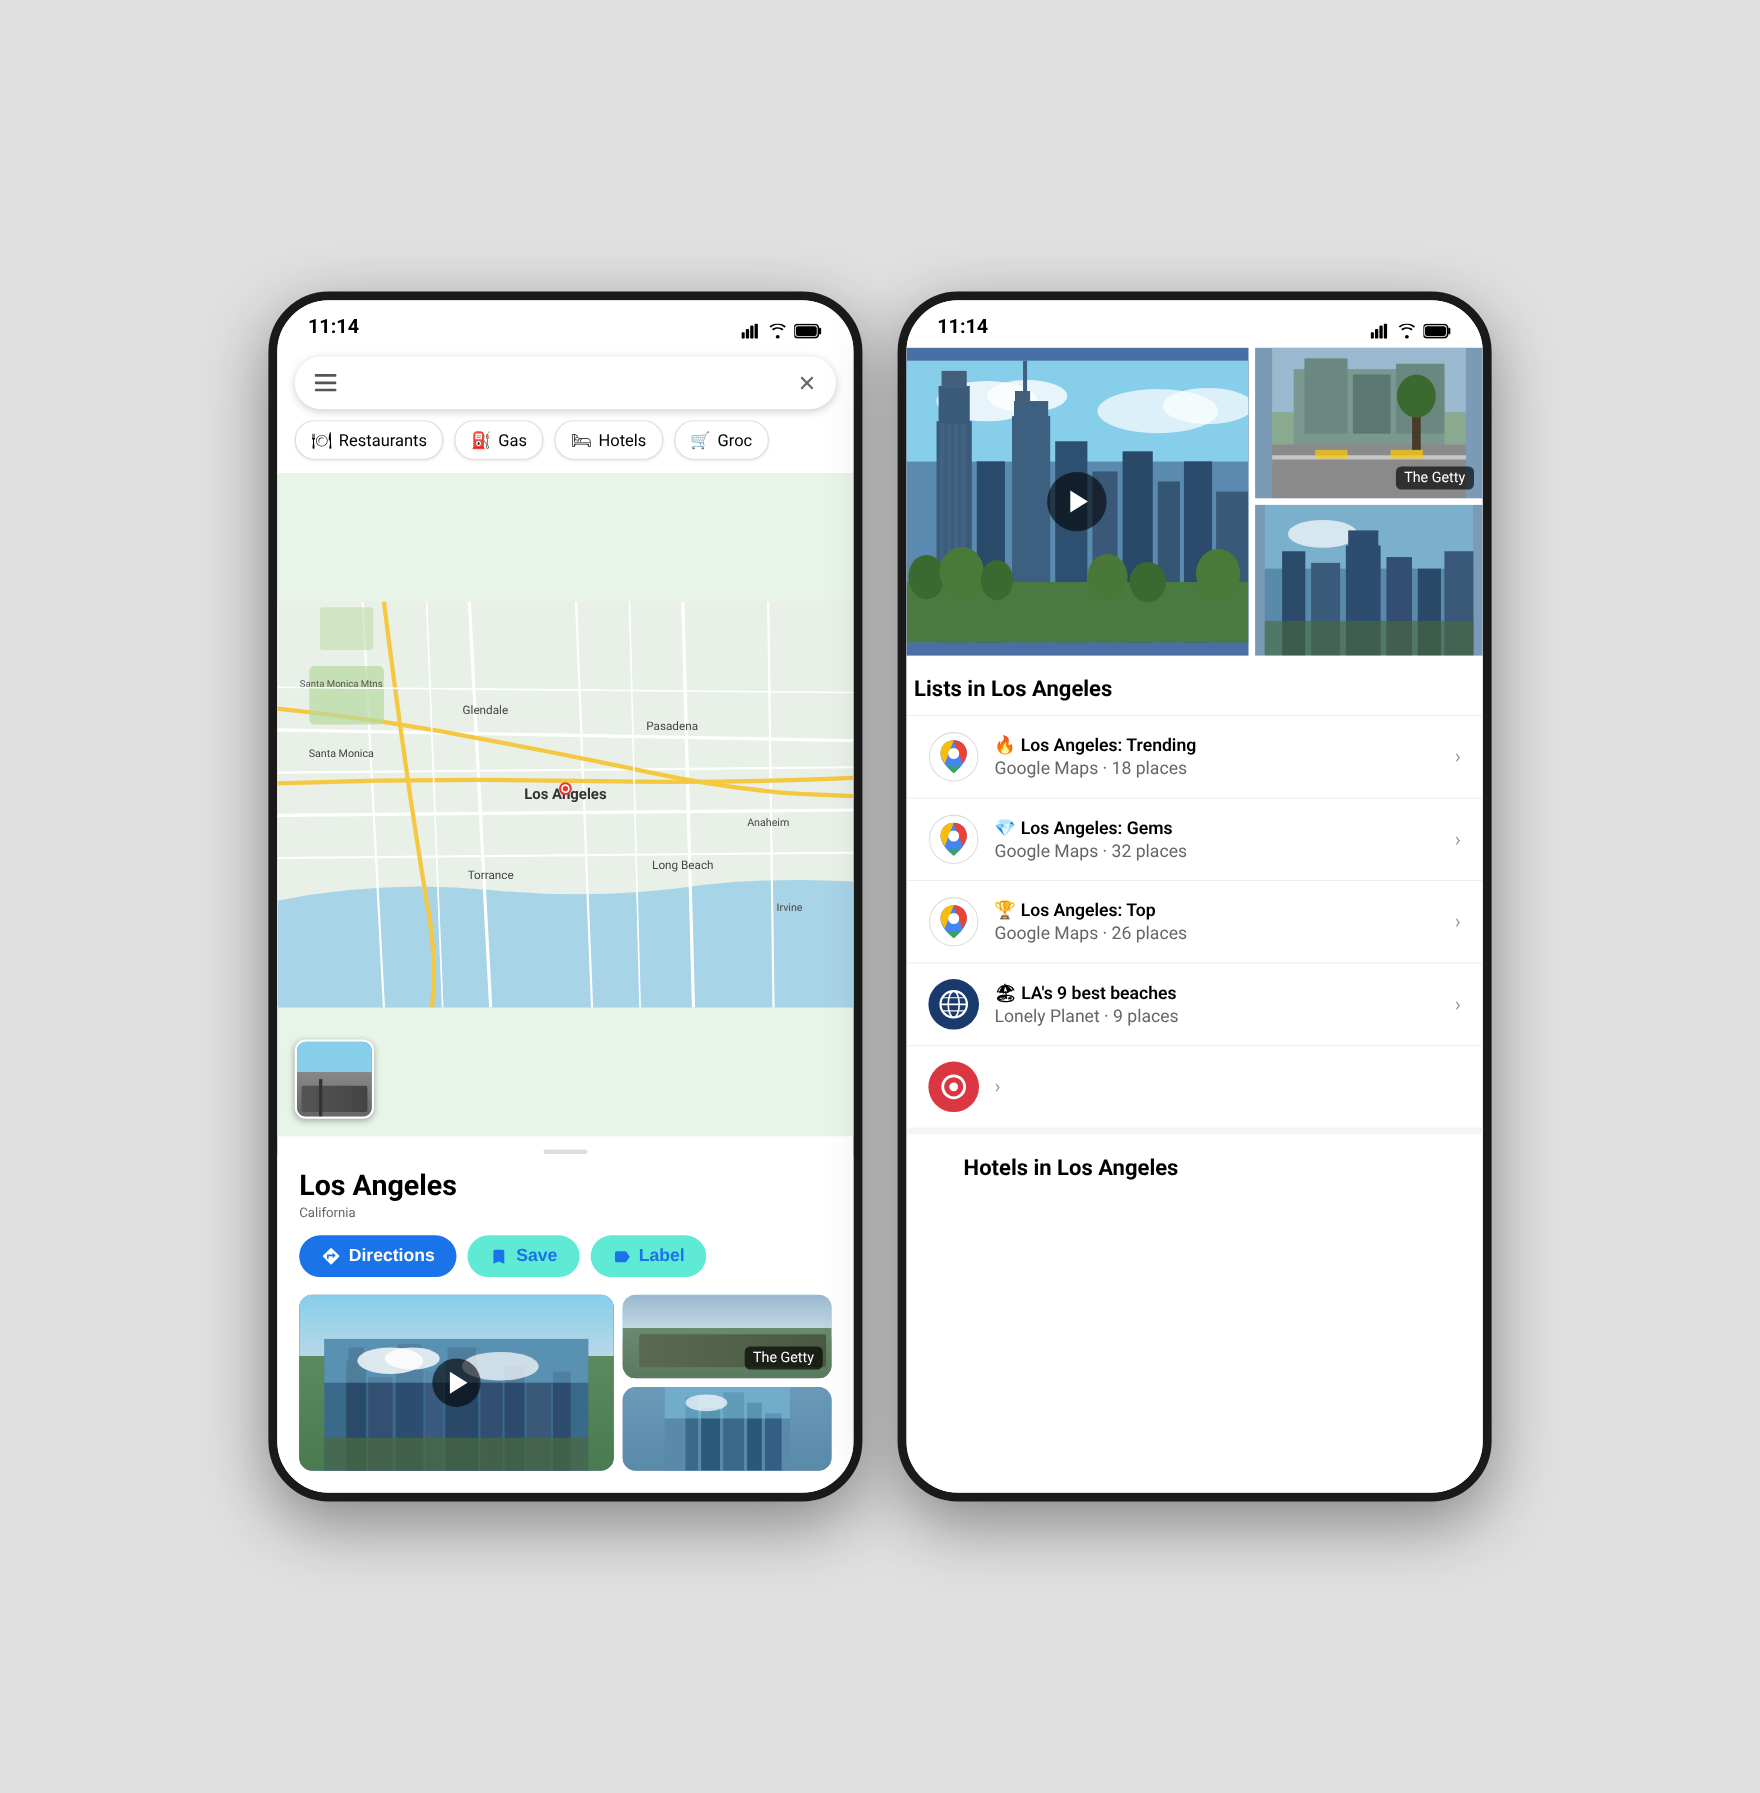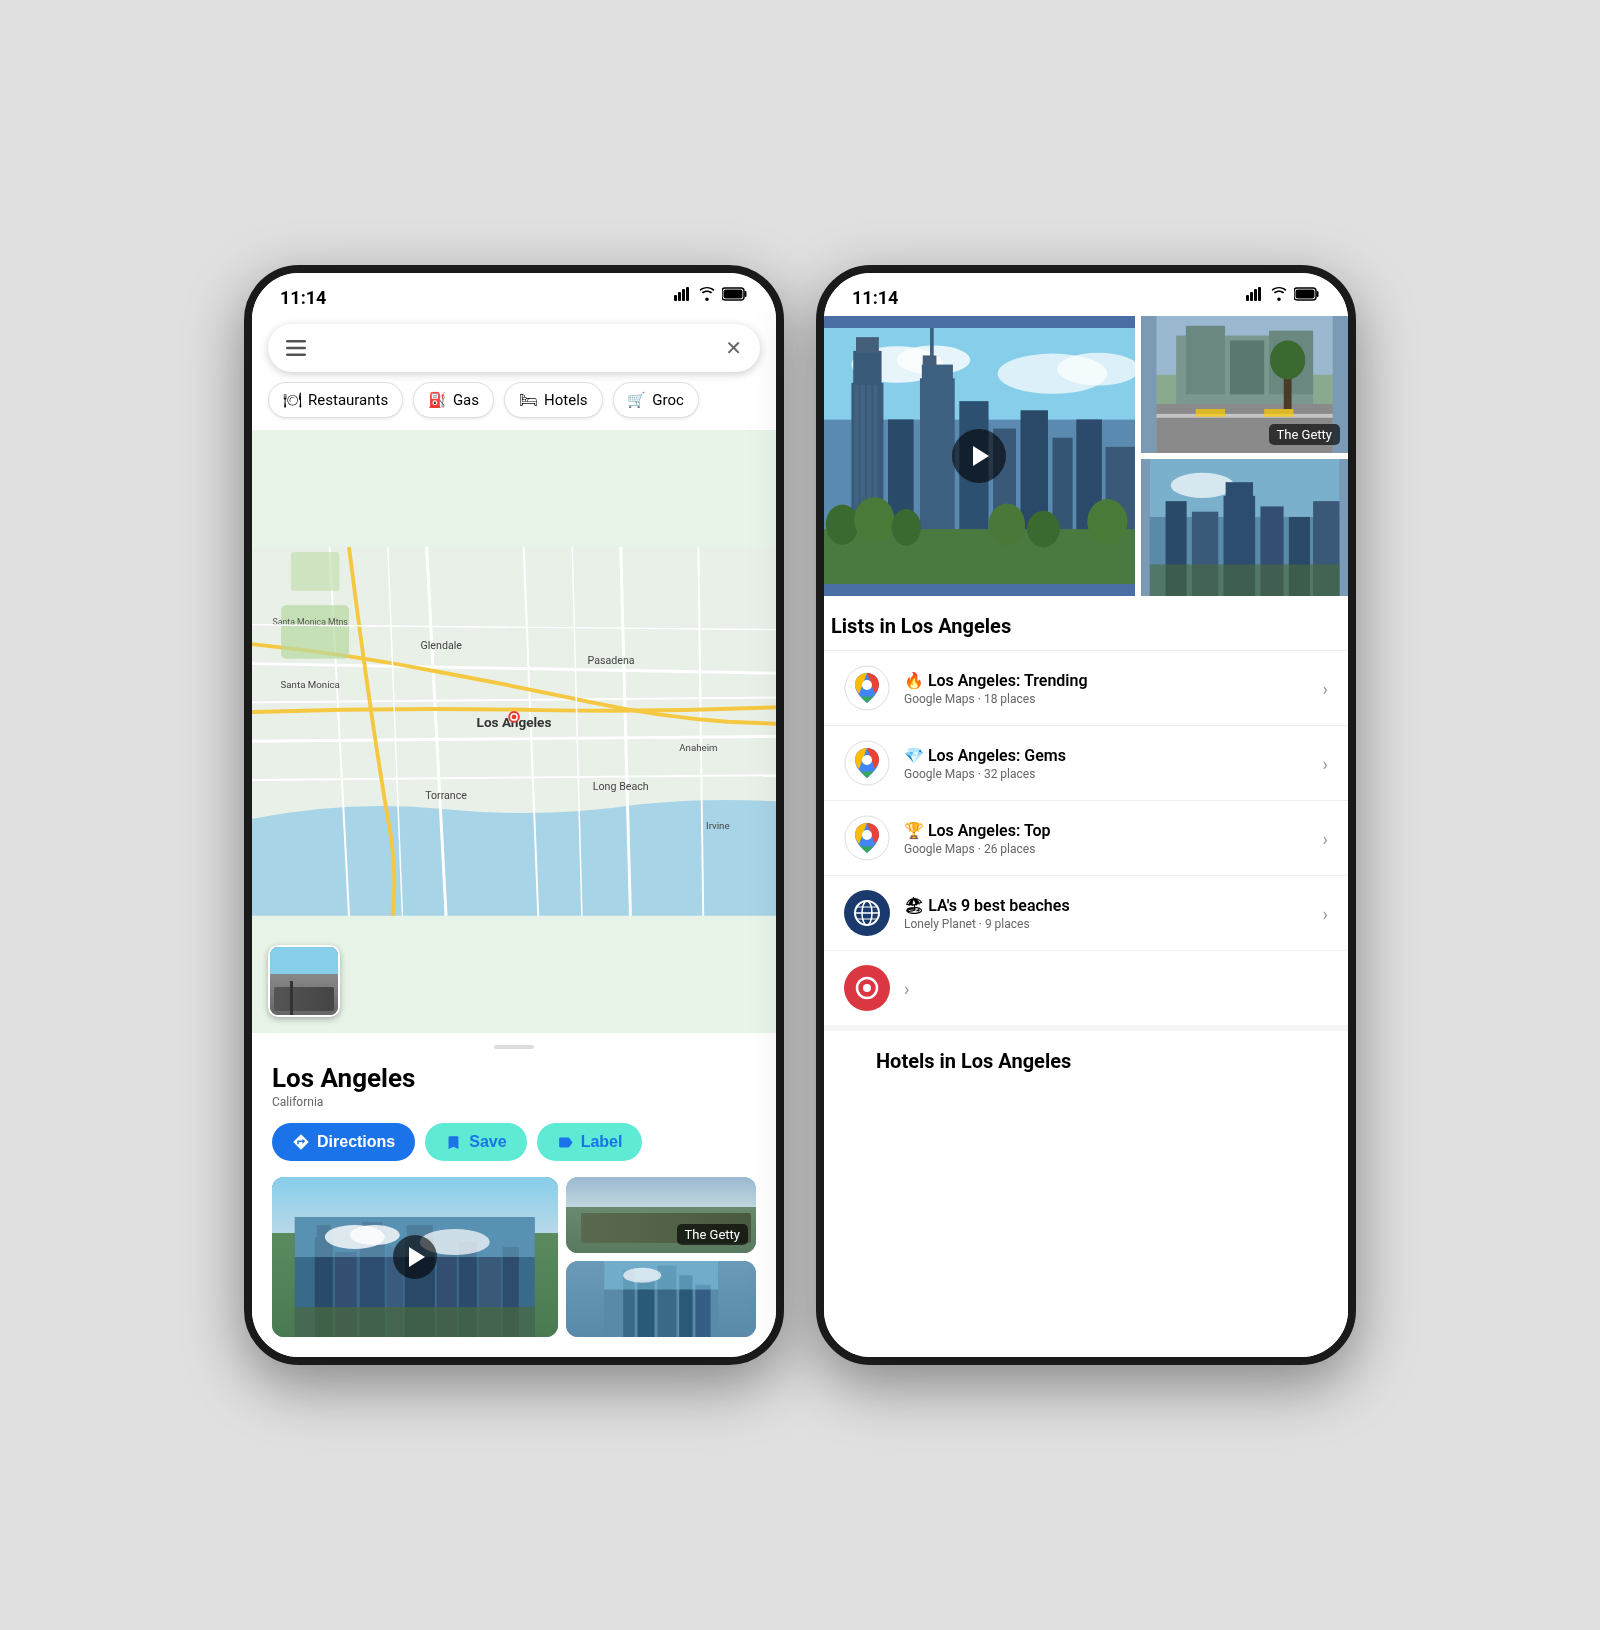--- a/index.html
+++ b/index.html
@@ -25,21 +25,21 @@
       position: relative;
       box-shadow: 0 20px 60px rgba(0,0,0,0.4);
       display: flex;
       flex-direction: column;
     }
 
     
     .status-bar {
       display: flex;
       justify-content: space-between;
-      align-items: flex-start;
+      align-items: flex-end;
       padding: 14px 28px 8px;
       background: #fff;
       flex-shrink: 0;
     }
     .status-time {
       font-size: 18px;
       font-weight: 700;
       color: #000;
     }
     .status-icons {
@@ -288,21 +288,21 @@
     }
     .list-text {
       flex: 1;
     }
     .list-title {
       font-size: 16px;
       font-weight: 600;
       color: #000;
     }
     .list-sub {
-      font-size: 12px;
+      font-size: 16px;
       color: #666;
       margin-top: 2px;
     }
     .list-chevron {
       color: #999;
       font-size: 18px;
     }
 
     .lonely-planet-icon {
       width: 46px;

